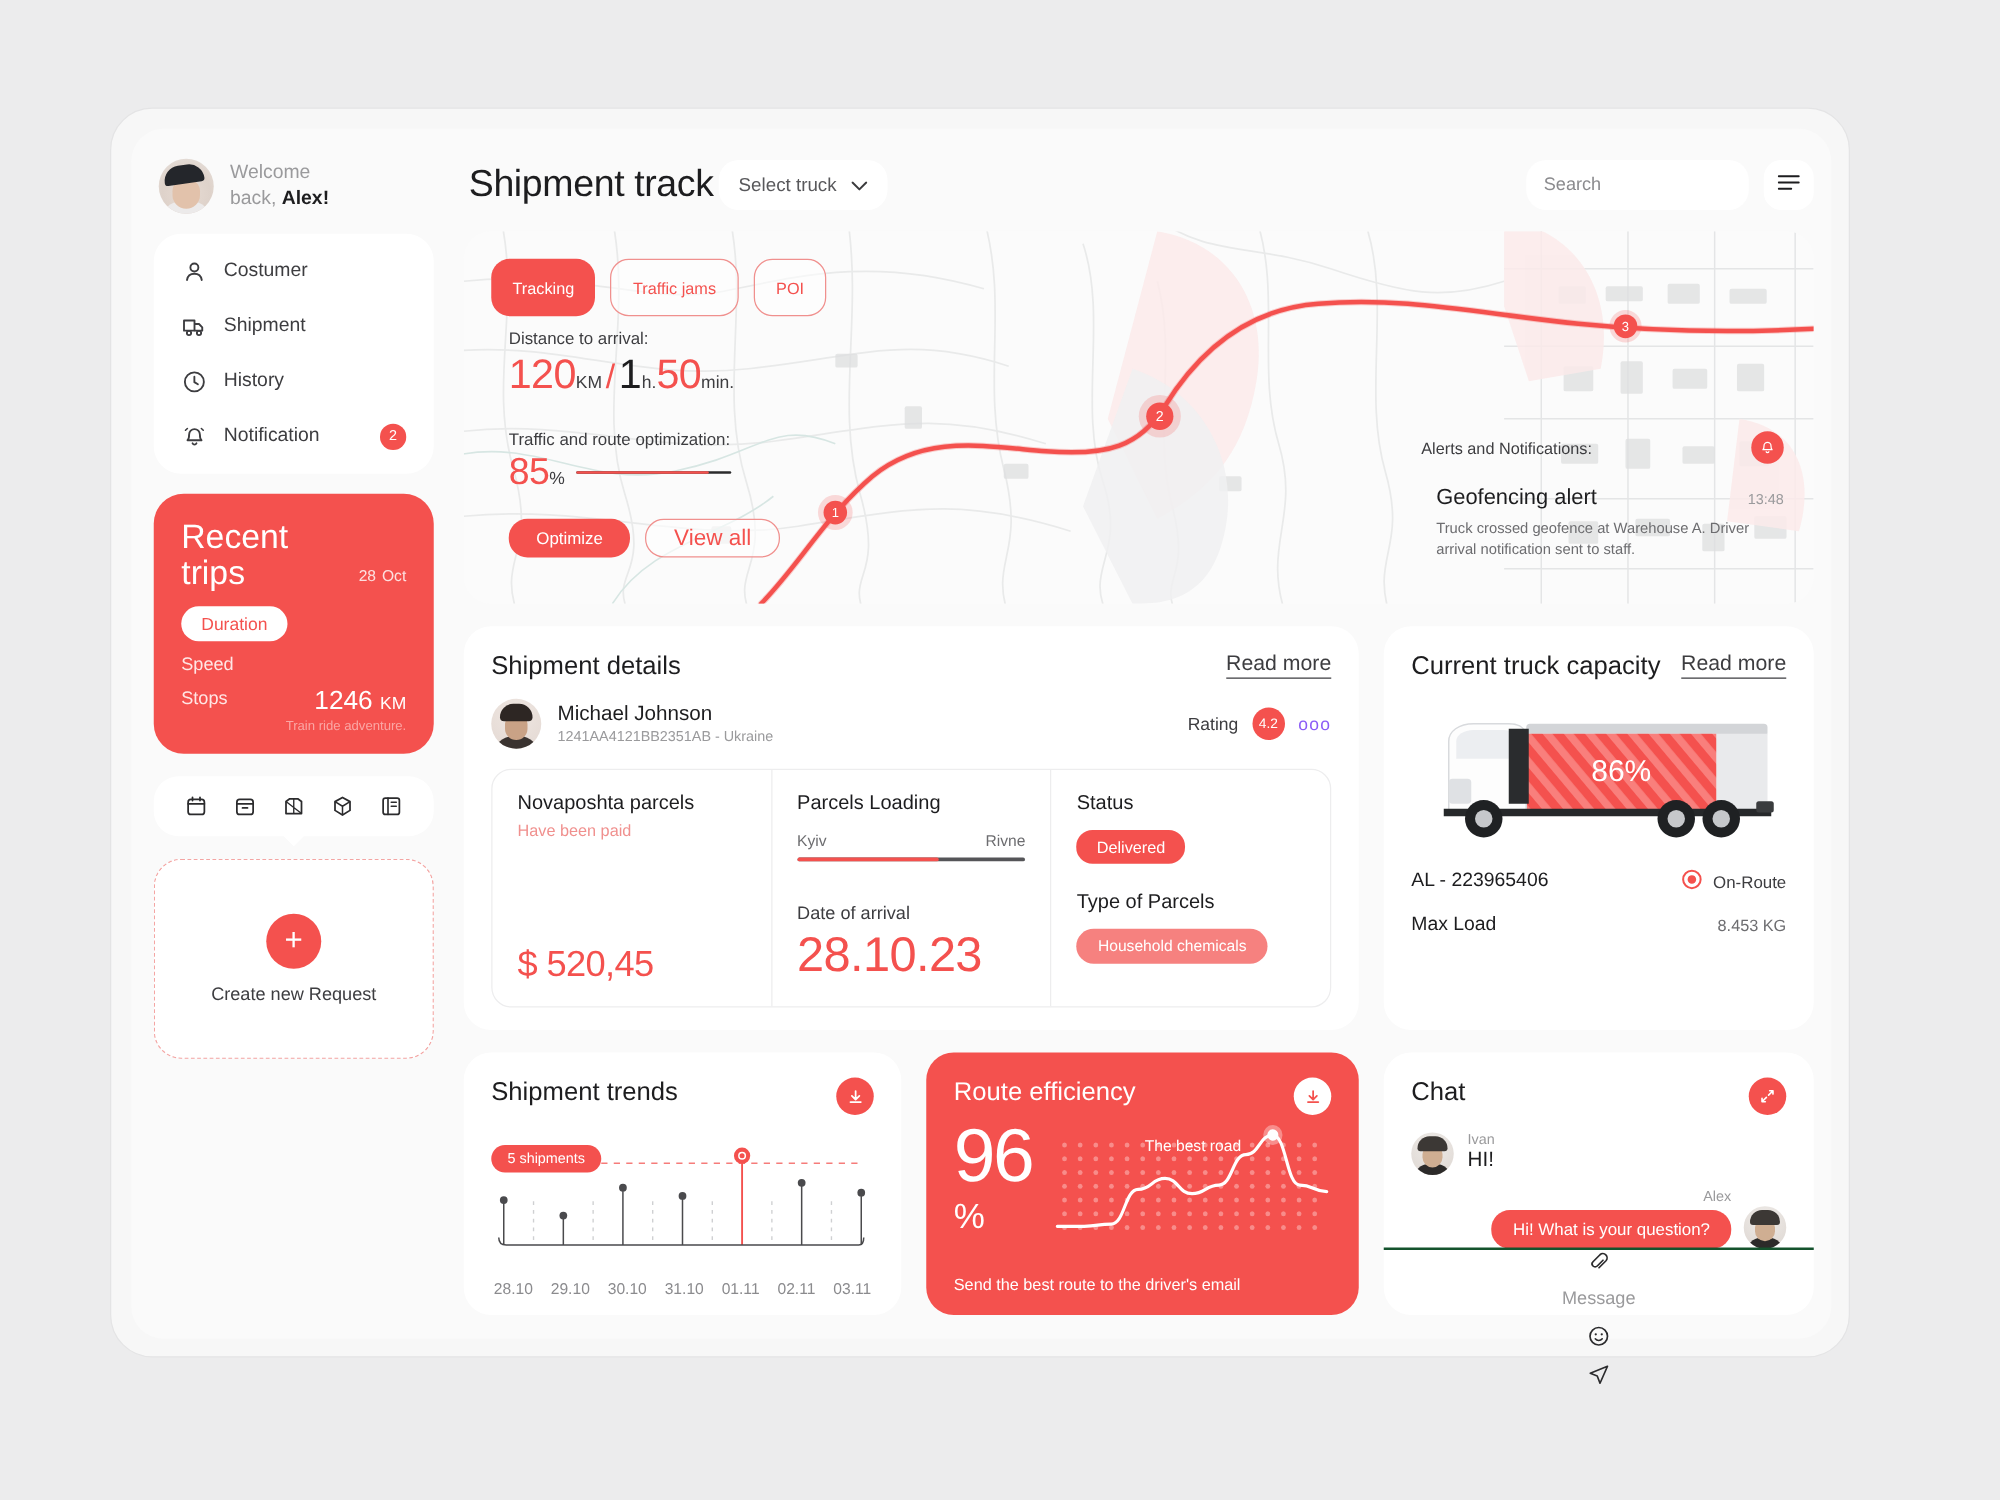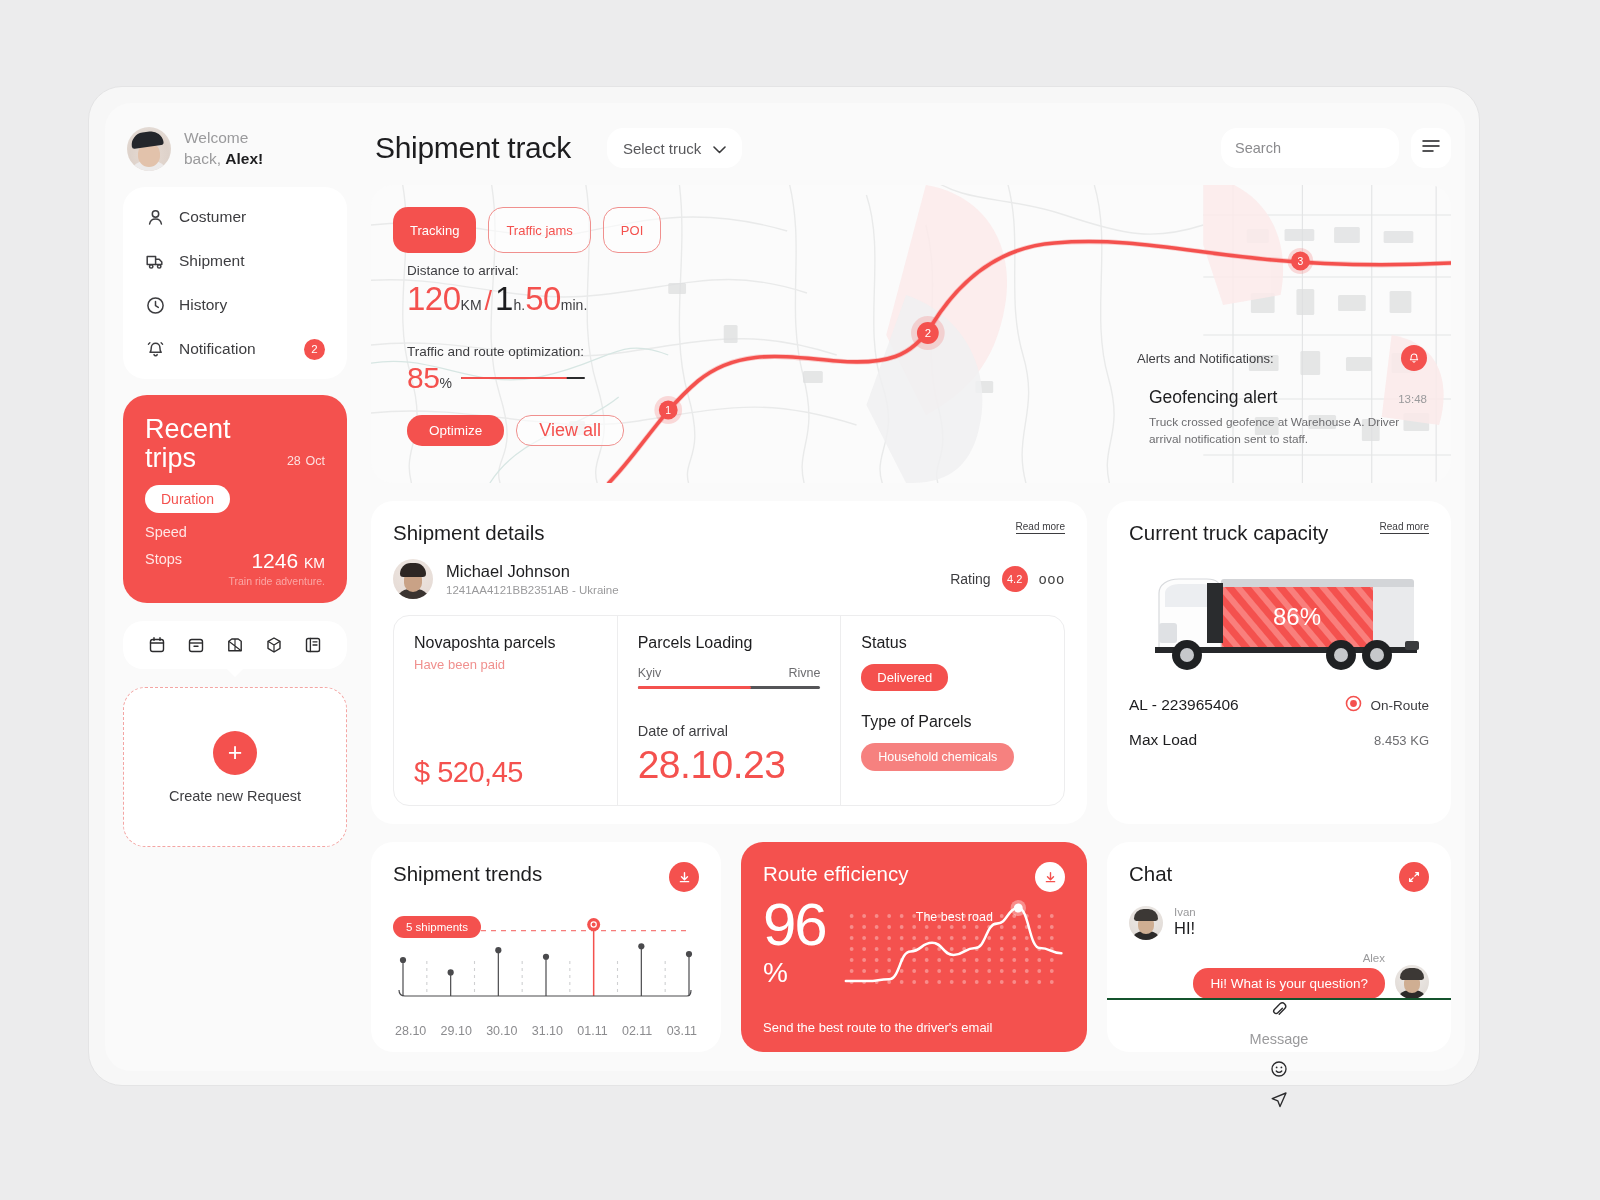--- a/index.html
+++ b/index.html
@@ -116,21 +116,21 @@
     align-items: center; justify-content: center; gap: 13px;
   }
   .plus-btn {
     width: 44px; height: 44px; border-radius: 50%; background: #f4514e; color: #fff;
     display: flex; align-items: center; justify-content: center; font-size: 25px; font-weight: 300;
   }
   .create-lbl { font-size: 14.5px; color: #3d3d40; }
 
   
   .main { position: absolute; left: 266px; top: 14px; right: 14px; }
-  .topbar { height: 62px; display: flex; align-items: center; gap: 36px; padding-left: 4px; }
+  .topbar { height: 62px; display: flex; align-items: center; gap: 4px; padding-left: 4px; }
   .page-title { font-size: 30px; color: #1d1d1f; font-weight: 400; letter-spacing: -.3px; }
   .select-truck {
     background: #fff; border-radius: 16px; height: 40px; padding: 0 16px;
     display: flex; align-items: center; gap: 12px; font-size: 15px; color: #58585b;
   }
   .topbar-right { margin-left: auto; display: flex; align-items: center; gap: 12px; }
   .search-box {
     width: 178px; height: 40px; background: #fff; border-radius: 16px;
     display: flex; align-items: center; padding: 0 14px; gap: 8px;
   }
@@ -194,40 +194,40 @@
   .alert-time { margin-left: auto; font-size: 11.5px; color: #9a9a9c; }
   .alert-body { margin-top: 6px; padding-left: 12px; font-size: 11.8px; color: #6d6d70; line-height: 1.42; }
 
   
   .row2 { margin-top: 18px; display: flex; gap: 20px; }
   .card { background: #fff; border-radius: 22px; }
   .details-card { flex: 1; padding: 20px 22px 18px; }
   .card-head { display: flex; align-items: flex-start; }
   .card-title { font-size: 20.5px; color: #1d1d1f; }
   .read-more {
-    margin-left: auto; font-size: 10px; color: #3d3d40;
+    margin-left: auto; font-size: 17px; color: #3d3d40;
     border-bottom: 1px solid #3d3d40; padding-bottom: 1px;
   }
   .person-row { display: flex; align-items: center; gap: 13px; margin-top: 14px; }
   .avatar-sm {
     width: 40px; height: 40px; border-radius: 50%; flex: none; overflow: hidden;
     background: radial-gradient(circle at 50% 30%, #efe7e2, #e3d8d2); position: relative;
   }
   .avatar-sm .hair { position: absolute; left: 7px; top: 4px; width: 26px; height: 14px; background: #2d2623; border-radius: 13px 13px 4px 4px; }
   .avatar-sm .f { position: absolute; left: 11px; top: 12px; width: 18px; height: 21px; background: #c9a286; border-radius: 9px 9px 10px 10px; }
   .avatar-sm .sh { position: absolute; left: 2px; bottom: -5px; width: 36px; height: 15px; background: #3a3330; border-radius: 15px 15px 0 0; }
   .person-name { font-size: 16.5px; color: #1d1d1f; }
   .person-id { font-size: 11.5px; color: #9a9a9c; margin-top: 3px; }
   .rating-wrap { margin-left: auto; display: flex; align-items: center; gap: 11px; }
   .rating-lbl { font-size: 14px; color: #3d3d40; }
   .rating-badge {
     width: 26px; height: 26px; border-radius: 50%; background: #f4514e; color: #fff;
     font-size: 11px; display: flex; align-items: center; justify-content: center;
   }
-  .dots { font-size: 14px; color: #404040; letter-spacing: 1px; }
+  .dots { font-size: 14px; color: #8b5cf6; letter-spacing: 1px; }
 
   .detail-grid {
     margin-top: 16px; border: 1px solid #ededee; border-radius: 16px;
     display: flex; min-height: 176px;
   }
   .dcol { flex: 1; padding: 18px 20px; position: relative; }
   .dcol + .dcol { border-left: 1px solid #ededee; }
   .dcol-title { font-size: 16px; color: #1d1d1f; }
   .dcol-sub { font-size: 13px; color: #f0908e; margin-top: 5px; }
   .dcol-big { font-size: 29px; color: #f4514e; position: absolute; left: 20px; bottom: 16px; letter-spacing: -.5px; }

